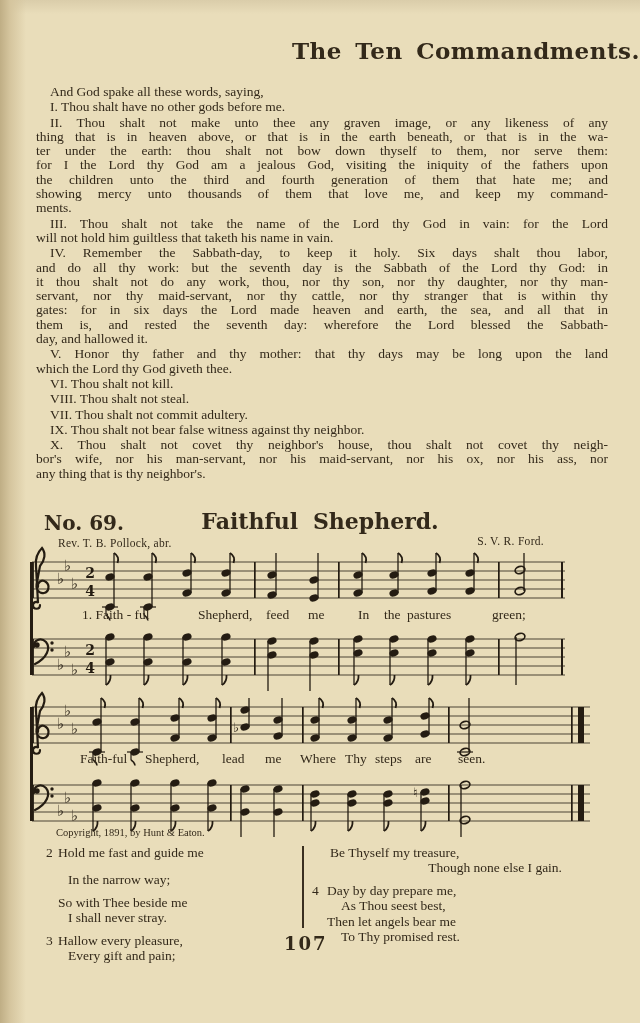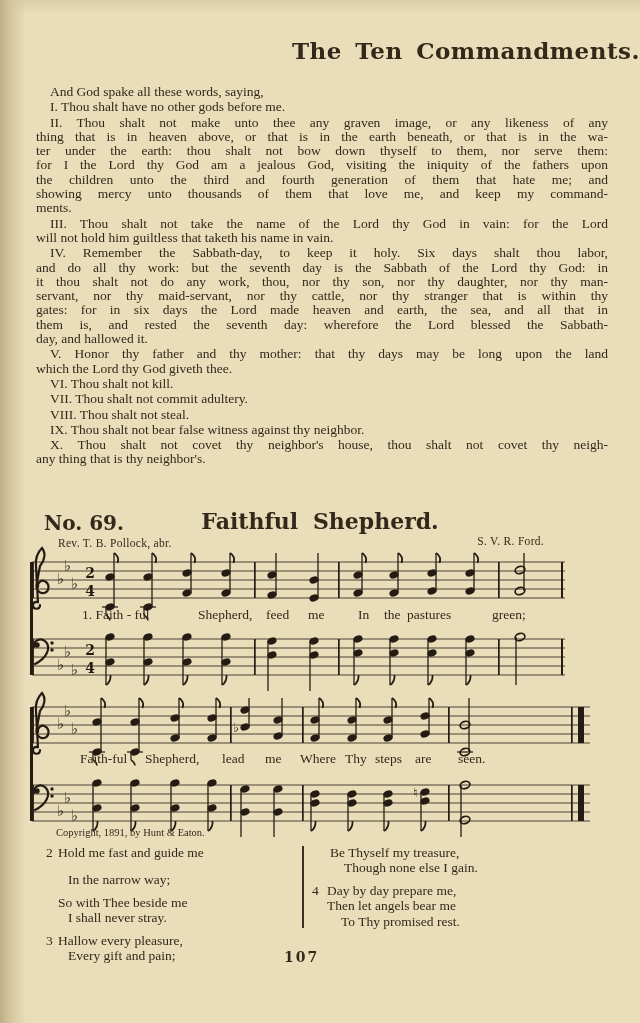--- a/index.html
+++ b/index.html
@@ -27,22 +27,22 @@
   .sysline{position:absolute;left:30px;width:2.6px;background:#241c12;}
   .lyr{position:absolute;left:30px;width:580px;height:18px;}
   .lyr span{position:absolute;top:0;font-size:13.5px;white-space:nowrap;font-family:Liberation Serif, serif;}
   #copyright{position:absolute;left:56px;top:827px;font-size:10.5px;}
   .vcol{position:absolute;top:845px;font-size:13.5px;line-height:15.4px;}
   #verses-left{left:46px;width:240px;}
   #verses-right{left:312px;width:250px;}
   .verse{position:relative;margin-bottom:7px;}
   .vnum{position:absolute;left:0;top:0;}
   #vdivider{position:absolute;left:302px;top:846px;height:82px;width:1.5px;background:#3a2f20;}
-  .page-number{position:absolute;left:284px;top:933px;width:40px;text-align:left;
-    font-family:"DejaVu Serif",serif;font-weight:bold;font-size:14px;letter-spacing:2px;margin-top:16px;}
+  .page-number{position:absolute;left:284px;top:933px;width:40px;text-align:center;
+    font-family:"DejaVu Serif",serif;font-weight:bold;font-size:18px;letter-spacing:2px;}
 </style>
 </head>
 <body>
 
 <div class="page">
   <h1 class="page-title">The Ten Commandments.</h1>
 
   <section id="commandments">
       <div class="para">
         <div class="lline ind">And God spake all these words, saying,</div>
@@ -73,30 +73,31 @@
         <div class="lline">day, and hallowed it.</div>
       </div>
       <div class="para">
         <div class="jline ind">V.  Honor thy father and thy mother: that thy days may be long upon the land</div>
         <div class="lline">which the Lord thy God giveth thee.</div>
       </div>
       <div class="para">
         <div class="lline ind">VI.  Thou shalt not kill.</div>
       </div>
       <div class="para">
+        <div class="lline ind">VIII.  Thou shalt not steal.</div>
+      </div>
+      <div class="para">
         <div class="lline ind">VII.  Thou shalt not commit adultery.</div>
       </div>
       <div class="para">
-        <div class="lline ind">VIII.  Thou shalt not steal.</div>
-      </div>
-      <div class="para">
         <div class="lline ind">IX.  Thou shalt not bear false witness against thy neighbor.</div>
       </div>
       <div class="para">
         <div class="jline ind">X.  Thou shalt not covet thy neighbor's house, thou shalt not covet thy neigh-</div>
+        <div class="jline">bor's wife, nor his man-servant, nor his maid-servant, nor his ox, nor his ass, nor</div>
         <div class="lline">any thing that is thy neighbor's.</div>
       </div>
     </section>
 
   <div class="hymn-number">No. 69.</div>
   <div class="hymn-title">Faithful Shepherd.</div>
   <div class="credit" id="author">Rev. T. B. Pollock, abr.</div>
   <div class="credit" id="composer">S. V. R. Ford.</div>
 
   <div id="music">
@@ -392,24 +393,25 @@
       <div class="verse">
         <span class="vnum">3</span>
         <div style="padding-left: 12px;">Hallow every pleasure,</div>
         <div style="padding-left: 22px;">Every gift and pain;</div>
       </div>
     </div>
   <div id="vdivider"></div>
   <div class="vcol" id="verses-right">
       <div class="verse">
         <div style="padding-left: 18px;">Be Thyself my treasure,</div>
-        <div style="padding-left: 32px;">Though none else I gain.</div>
+        <div style="padding-left: 32px; text-align: right;">Though none else I gain.</div>
       </div>
       <div class="verse">
         <span class="vnum">4</span>
         <div style="padding-left: 15px;">Day by day prepare me,</div>
+        <div style="padding-left: 29px;">As Thou seest best,</div>
         <div style="padding-left: 15px;">Then let angels bear me</div>
         <div style="padding-left: 29px;">To Thy promised rest.</div>
       </div>
     </div>
 
   <div class="page-number">107</div>
 </div>
 
 </body></html>

